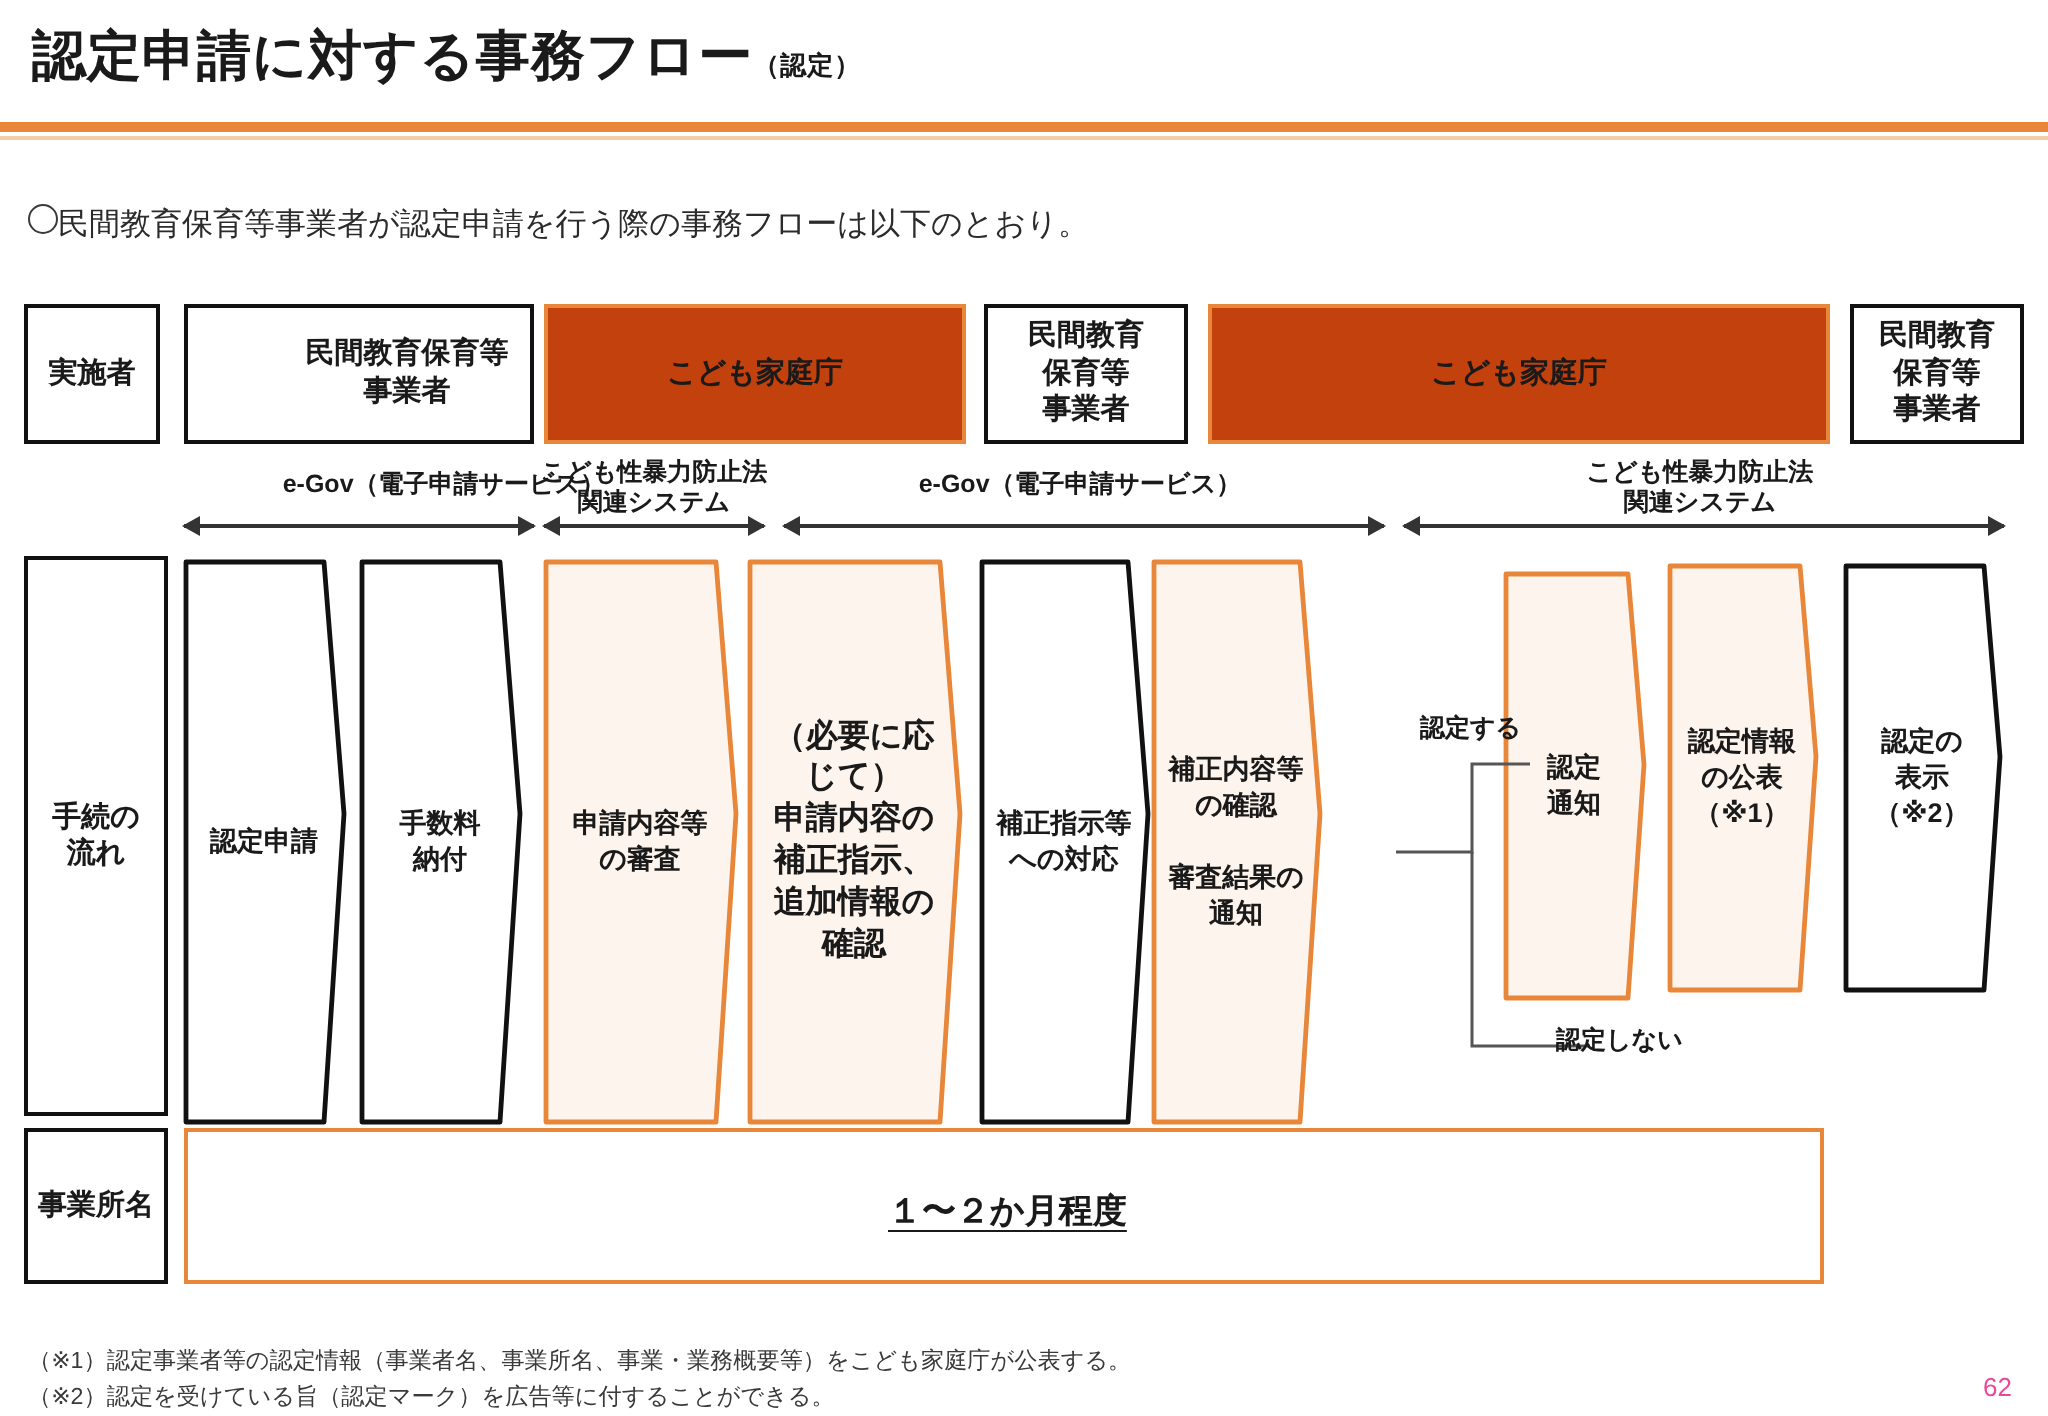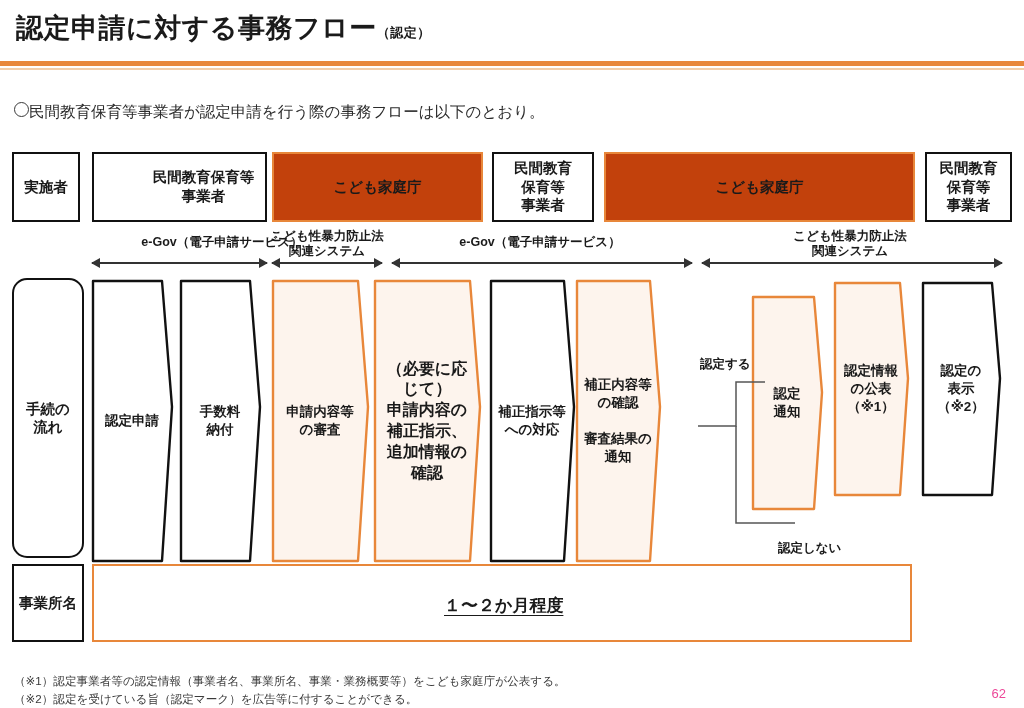--- a/index.html
+++ b/index.html
@@ -142,21 +142,21 @@
     <div class="ah right"></div>
   </div>
 
   <div class="sys-label" style="left:700px;top:229px;width:300px;"><span>こども性暴力防止法<br>関連システム</span></div>
   <div class="arrow-wrap" style="left:702px;top:262px;width:300px;">
     <div class="arrow-line"></div>
     <div class="ah left"></div>
     <div class="ah right"></div>
   </div>
 
-  <div class="lbl" style="left:12px;top:278px;width:72px;height:280px;border-radius:15px;">
+  <div class="lbl" style="left:12px;top:278px;width:72px;height:280px;">
       <span>手続の<br>流れ</span>
     </div>
 
   <div id="steps-layer">
       <div class="chev" style="left: 92px; top: 280px; width: 80px; height: 282px;">
         <svg width="94" height="286">
           <path d="M1 1 L70 1 L80 126.9 L70 281 L1 281 Z" fill="#ffffff" stroke="#111111" stroke-width="2.4" stroke-linejoin="round"></path>
         </svg>
         <div class="ctext">
           <span>認定申請</span>
@@ -195,21 +195,21 @@
         </div>
       </div>
       <div class="chev" style="left: 576px; top: 280px; width: 84px; height: 282px;">
         <svg width="98" height="286">
           <path d="M1 1 L74 1 L84 126.9 L74 281 L1 281 Z" fill="#FDF4ED" stroke="#E8873A" stroke-width="2.4" stroke-linejoin="round"></path>
         </svg>
         <div class="ctext">
           <span>補正内容等<br>の確認<br><br>審査結果の<br>通知</span>
         </div>
       </div>
-      <div class="chev" style="left: 752px; top: 296px; width: 70px; height: 214px;">
+      <div class="chev" style="left: 752px; top: 286px; width: 70px; height: 214px;">
         <svg width="82" height="218">
           <path d="M1 1 L62 1 L70 96.3 L62 213 L1 213 Z" fill="#FDF4ED" stroke="#E8873A" stroke-width="2.4" stroke-linejoin="round"></path>
         </svg>
         <div class="ctext">
           <span>認定<br>通知</span>
         </div>
       </div>
       <div class="chev" style="left: 834px; top: 282px; width: 74px; height: 214px;">
         <svg width="86" height="218">
           <path d="M1 1 L66 1 L74 96.3 L66 213 L1 213 Z" fill="#FDF4ED" stroke="#E8873A" stroke-width="2.4" stroke-linejoin="round"></path>
@@ -226,22 +226,22 @@
           <span>認定の<br>表示<br>（※2）</span>
         </div>
       </div>
     </div>
 
   <div class="branch">
     <svg width="180" height="220" viewBox="0 0 180 220" fill="none">
       <path d="M8 96 L46 96 L46 52 L75 52" stroke="#555" stroke-width="1.5" fill="none"></path>
       <path d="M46 96 L46 193 L105 193" stroke="#555" stroke-width="1.5" fill="none"></path>
     </svg>
-    <span class="branch-label" style="left:10px;top:26px;"><span>認定する</span></span>
-    <span class="branch-label" style="left:88px;top:182px;margin-top:28px;"><span>認定しない</span></span>
+    <span class="branch-label" style="left:20px;top:26px;"><span>認定する</span></span>
+    <span class="branch-label" style="left:88px;top:182px;"><span>認定しない</span></span>
   </div>
 
   <div class="lbl" style="left:12px;top:564px;width:72px;height:78px;">
       <span>事業所名</span>
     </div>
   <div class="time-box" style="left:92px;top:564px;width:820px;height:78px;"></div>
   <div class="time-text" style="left:444px;top:594px;">１〜２か月程度</div>
 
   <div class="notes">
     <div>（※1）認定事業者等の認定情報（事業者名、事業所名、事業・業務概要等）をこども家庭庁が公表する。</div>

